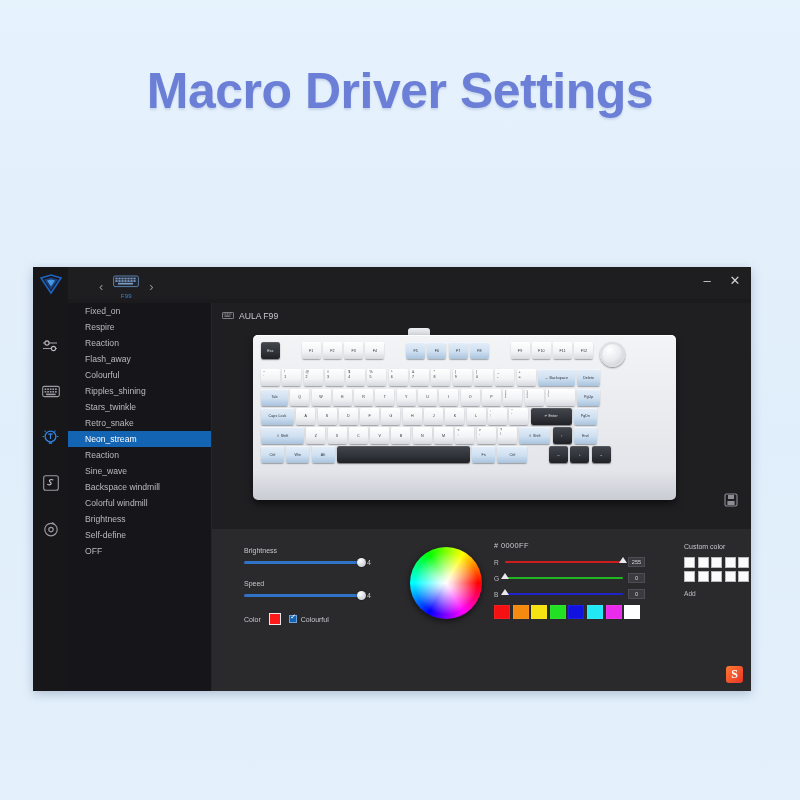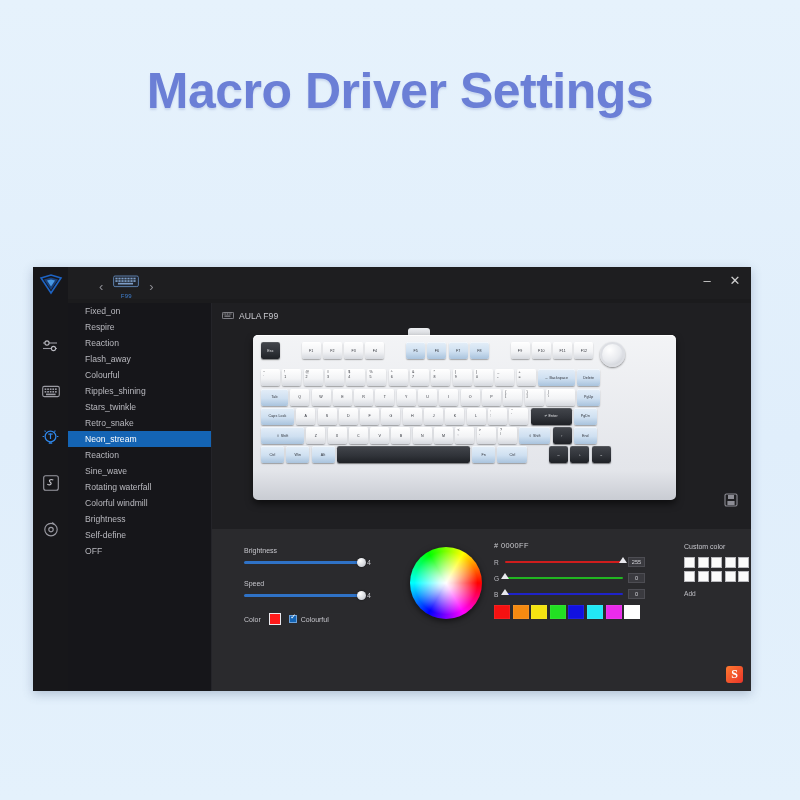--- a/index.html
+++ b/index.html
@@ -386,21 +386,21 @@
           <div class="fx">Respire</div>
           <div class="fx">Reaction</div>
           <div class="fx">Flash_away</div>
           <div class="fx">Colourful</div>
           <div class="fx">Ripples_shining</div>
           <div class="fx">Stars_twinkle</div>
           <div class="fx">Retro_snake</div>
           <div class="fx sel">Neon_stream</div>
           <div class="fx">Reaction</div>
           <div class="fx">Sine_wave</div>
-          <div class="fx">Rotating waterfall</div>
+          <div class="fx">Backspace windmill</div>
           <div class="fx">Colorful windmill</div>
           <div class="fx">Brightness</div>
           <div class="fx">Self-define</div>
           <div class="fx">OFF</div>
         </div>
     </div>
 
     <div id="content">
       <div class="dev-label">
         <span>

